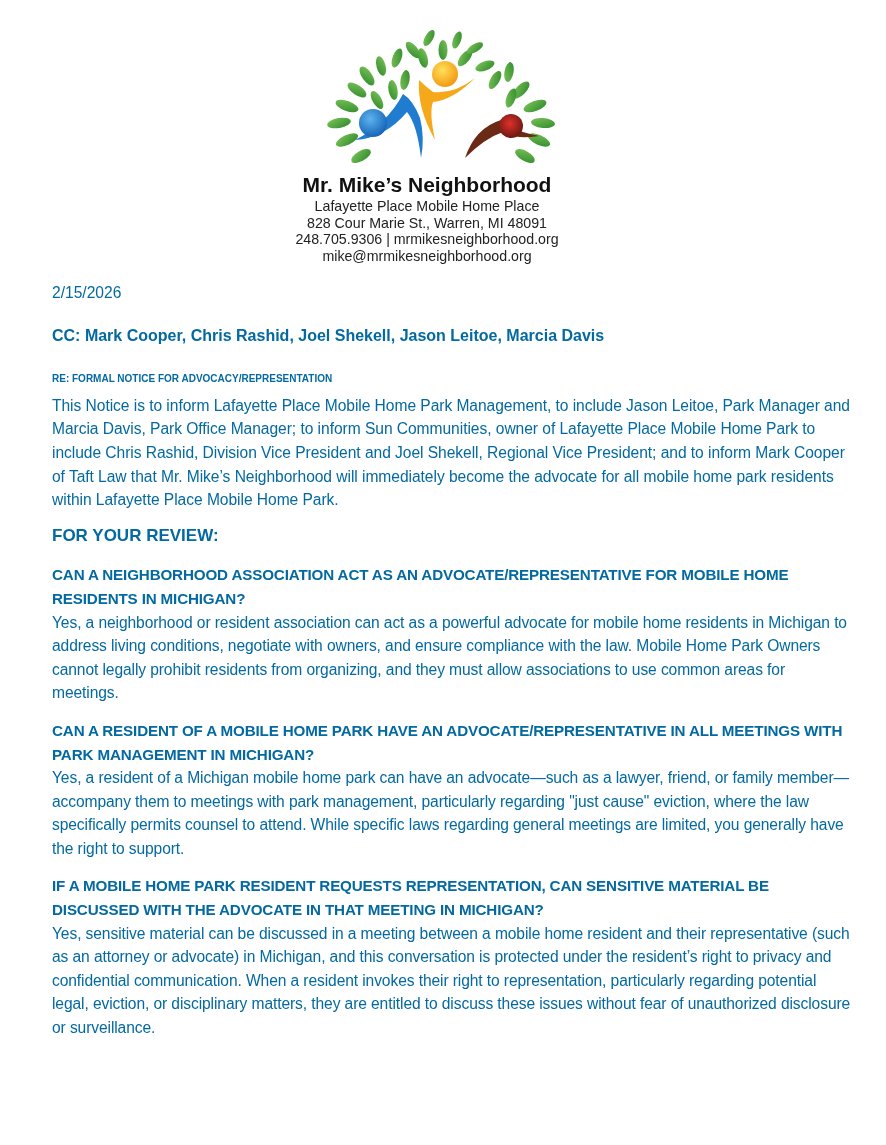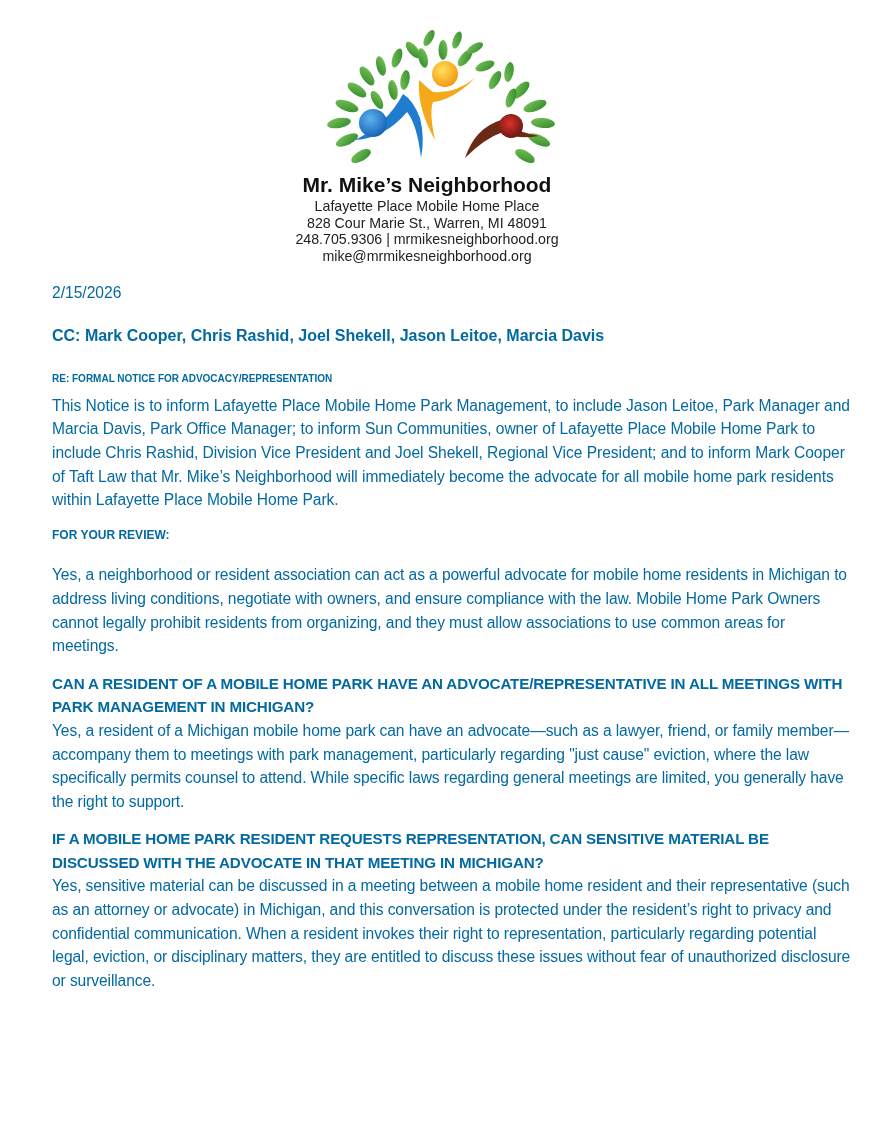--- a/index.html
+++ b/index.html
@@ -24,21 +24,21 @@
   }
   .content {
     position: absolute; left: 52px; top: 281px; width: 800px;
     font-family: "Liberation Sans", sans-serif;
     font-size: 15.6px; line-height: 23.6px; color: #0369a1;
   }
   .date { margin: 0; }
   .cc { margin-top: 19px; font-weight: bold; font-size: 16px; }
   .re { margin-top: 20px; font-weight: bold; font-size: 10px; }
   .intro { margin-top: 3px; letter-spacing: -0.05px; }
-  .review { margin-top: 12px; font-weight: bold; font-size: 12px; }
+  .review { margin-top: 12px; font-weight: bold; font-size: 17px; }
   .qa { margin-top: 16px; }
   .qa + .qa { margin-top: 14px; }
   .q { font-weight: bold; font-size: 15.2px; letter-spacing: -0.15px; }
   .a { letter-spacing: -0.1px; }
 </style>
 </head>
 <body>
 
 <div class="logo">
   <svg width="240" height="145" viewBox="0 0 240 145" xmlns="http://www.w3.org/2000/svg">
@@ -113,20 +113,21 @@
 </div>
 
 <div class="content">
   <div class="date">2/15/2026</div>
   <div class="cc">CC: Mark Cooper, Chris Rashid, Joel Shekell, Jason Leitoe, Marcia Davis</div>
   <div class="re">RE: FORMAL NOTICE FOR ADVOCACY/REPRESENTATION</div>
   <div class="intro">This Notice is to inform Lafayette Place Mobile Home Park Management, to include Jason Leitoe, Park Manager and Marcia Davis, Park Office Manager; to inform Sun Communities, owner of Lafayette Place Mobile Home Park to include Chris Rashid, Division Vice President and Joel Shekell, Regional Vice President; and to inform Mark Cooper of Taft Law that Mr. Mike’s Neighborhood will immediately become the advocate for all mobile home park residents within Lafayette Place Mobile Home Park.</div>
   <div class="review">FOR YOUR REVIEW:</div>
 
   <div class="qa">
+    <div class="q">CAN A NEIGHBORHOOD ASSOCIATION ACT AS AN ADVOCATE/REPRESENTATIVE FOR MOBILE HOME RESIDENTS IN MICHIGAN?</div>
     <div class="a">Yes, a neighborhood or resident association can act as a powerful advocate for mobile home residents in Michigan to address living conditions, negotiate with owners, and ensure compliance with the law. Mobile Home Park Owners cannot legally prohibit residents from organizing, and they must allow associations to use common areas for meetings.</div>
   </div>
   <div class="qa">
     <div class="q">CAN A RESIDENT OF A MOBILE HOME PARK HAVE AN ADVOCATE/REPRESENTATIVE IN ALL MEETINGS WITH PARK MANAGEMENT IN MICHIGAN?</div>
     <div class="a">Yes, a resident of a Michigan mobile home park can have an advocate—such as a lawyer, friend, or family member—accompany them to meetings with park management, particularly regarding "just cause" eviction, where the law specifically permits counsel to attend. While specific laws regarding general meetings are limited, you generally have the right to support.</div>
   </div>
   <div class="qa">
     <div class="q">IF A MOBILE HOME PARK RESIDENT REQUESTS REPRESENTATION, CAN SENSITIVE MATERIAL BE DISCUSSED WITH THE ADVOCATE IN THAT MEETING IN MICHIGAN?</div>
     <div class="a">Yes, sensitive material can be discussed in a meeting between a mobile home resident and their representative (such as an attorney or advocate) in Michigan, and this conversation is protected under the resident’s right to privacy and confidential communication. When a resident invokes their right to representation, particularly regarding potential legal, eviction, or disciplinary matters, they are entitled to discuss these issues without fear of unauthorized disclosure or surveillance.</div>
   </div>

